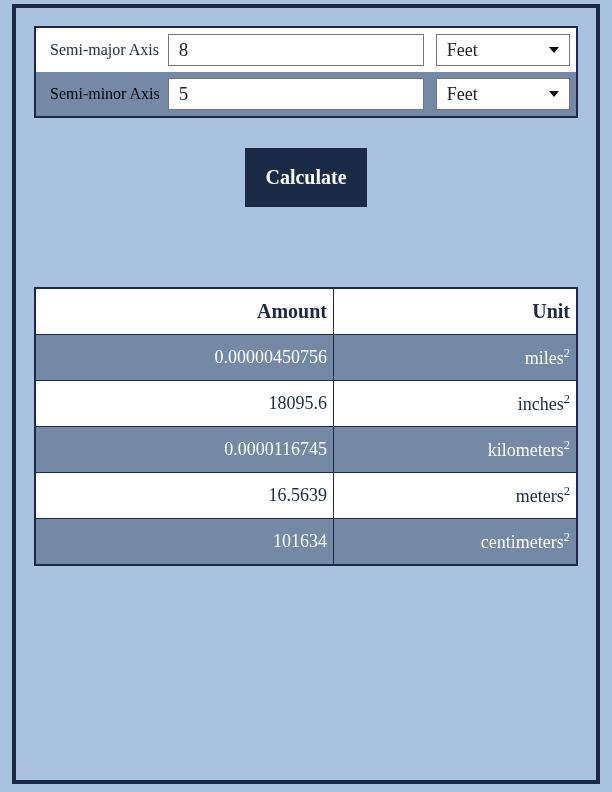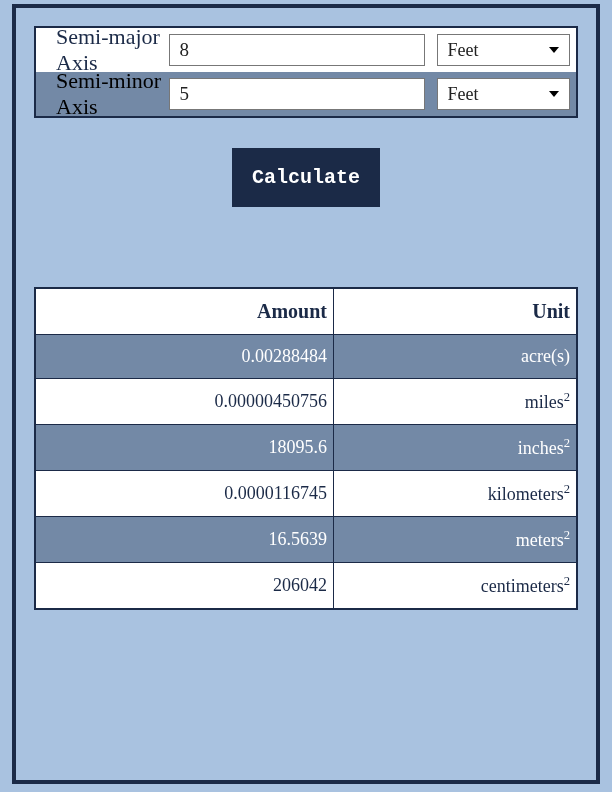--- a/index.html
+++ b/index.html
@@ -36,22 +36,22 @@
     .input-row.even {
       background: #ffffff;
     }
     .input-row.odd {
       background: #7389a6;
     }
     .input-label {
       width: 168px;
       display: flex;
       align-items: center;
-      padding-left: 20px;
-      font-size: 22px;
+      padding-left: 14px;
+      font-size: 16px;
       color: #1b2a47;
     }
     .input-row.odd .input-label {
       color: #000000;
     }
     .input-field {
       flex: 1;
       margin: 6px 6px 6px 0;
       padding: 4px 10px;
       font-size: 19px;
@@ -84,21 +84,21 @@
       margin-right: 10px;
     }
     .calc-wrap {
       display: flex;
       justify-content: center;
       margin-top: 30px;
     }
     .calc-button {
       background: #1b2a47;
       color: #ffffff;
-      font-family: Liberation Mono, monospace;
+      font-family: Liberation Serif, serif;
       font-weight: bold;
       font-size: 20px;
       border: none;
       padding: 18px 20px;
       cursor: pointer;
     }
     .results-table {
       margin-top: 80px;
       width: 100%;
       border: 2px solid #1b2a47;
@@ -159,40 +159,36 @@
   </div>
 
   <table class="results-table">
     <thead>
       <tr>
         <th>Amount</th>
         <th>Unit</th>
       </tr>
     </thead>
     <tbody id="results-body">
-    <tr>
-          <td>0.00288484</td>
-          <td>acre(s)</td>
-        </tr>
         <tr>
           <td>0.00000450756</td>
           <td>miles<span class="sup">2</span></td>
         </tr>
         <tr>
           <td>18095.6</td>
           <td>inches<span class="sup">2</span></td>
         </tr>
         <tr>
           <td>0.0000116745</td>
           <td>kilometers<span class="sup">2</span></td>
         </tr>
         <tr>
           <td>16.5639</td>
           <td>meters<span class="sup">2</span></td>
         </tr>
         <tr>
-          <td>206042</td>
+          <td>101634</td>
           <td>centimeters<span class="sup">2</span></td>
         </tr>
       </tbody>
   </table>
 
 </div>
 
 </body></html>

